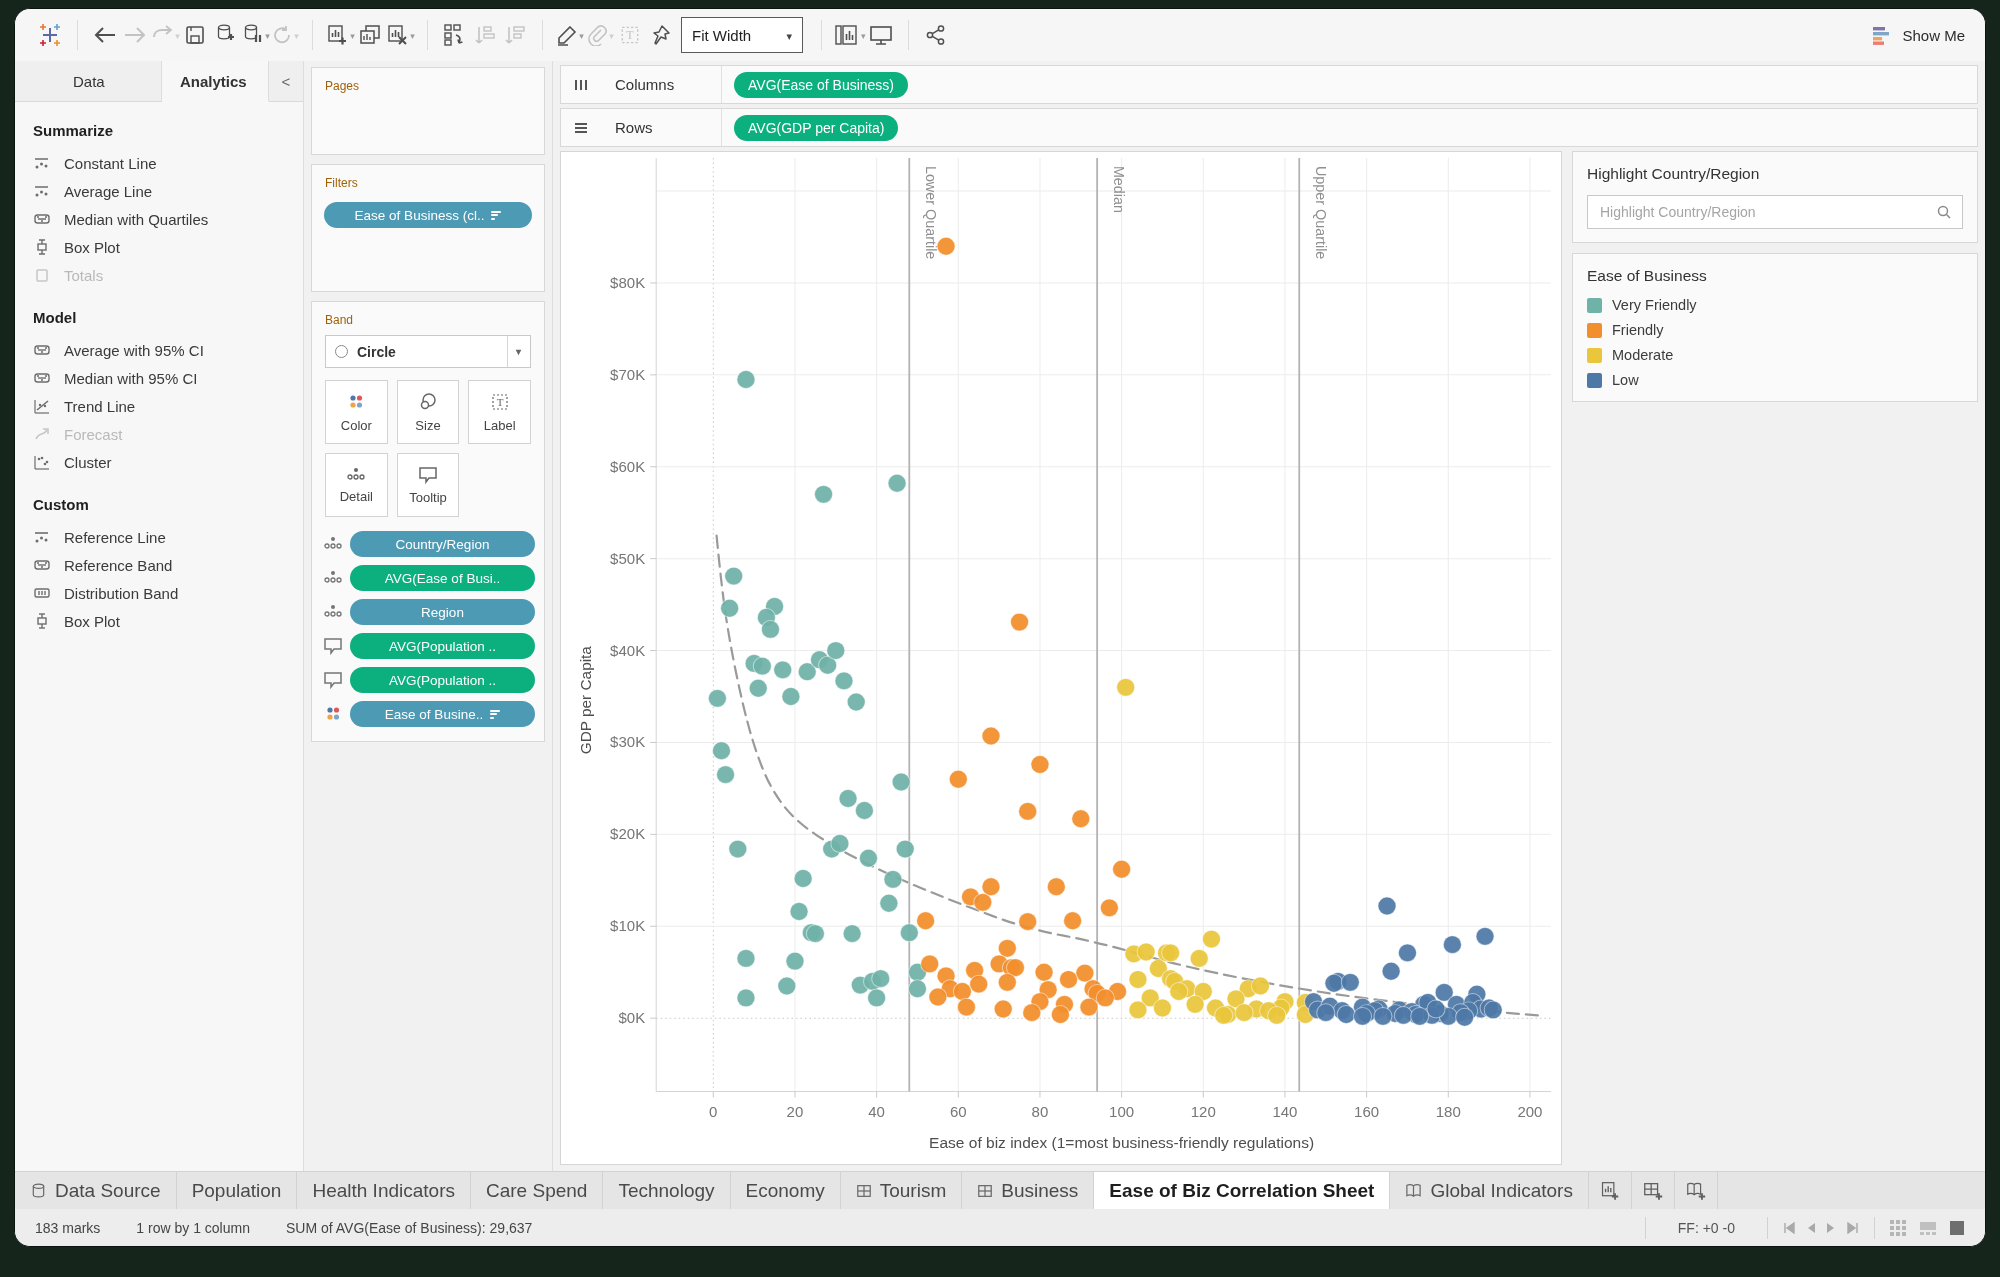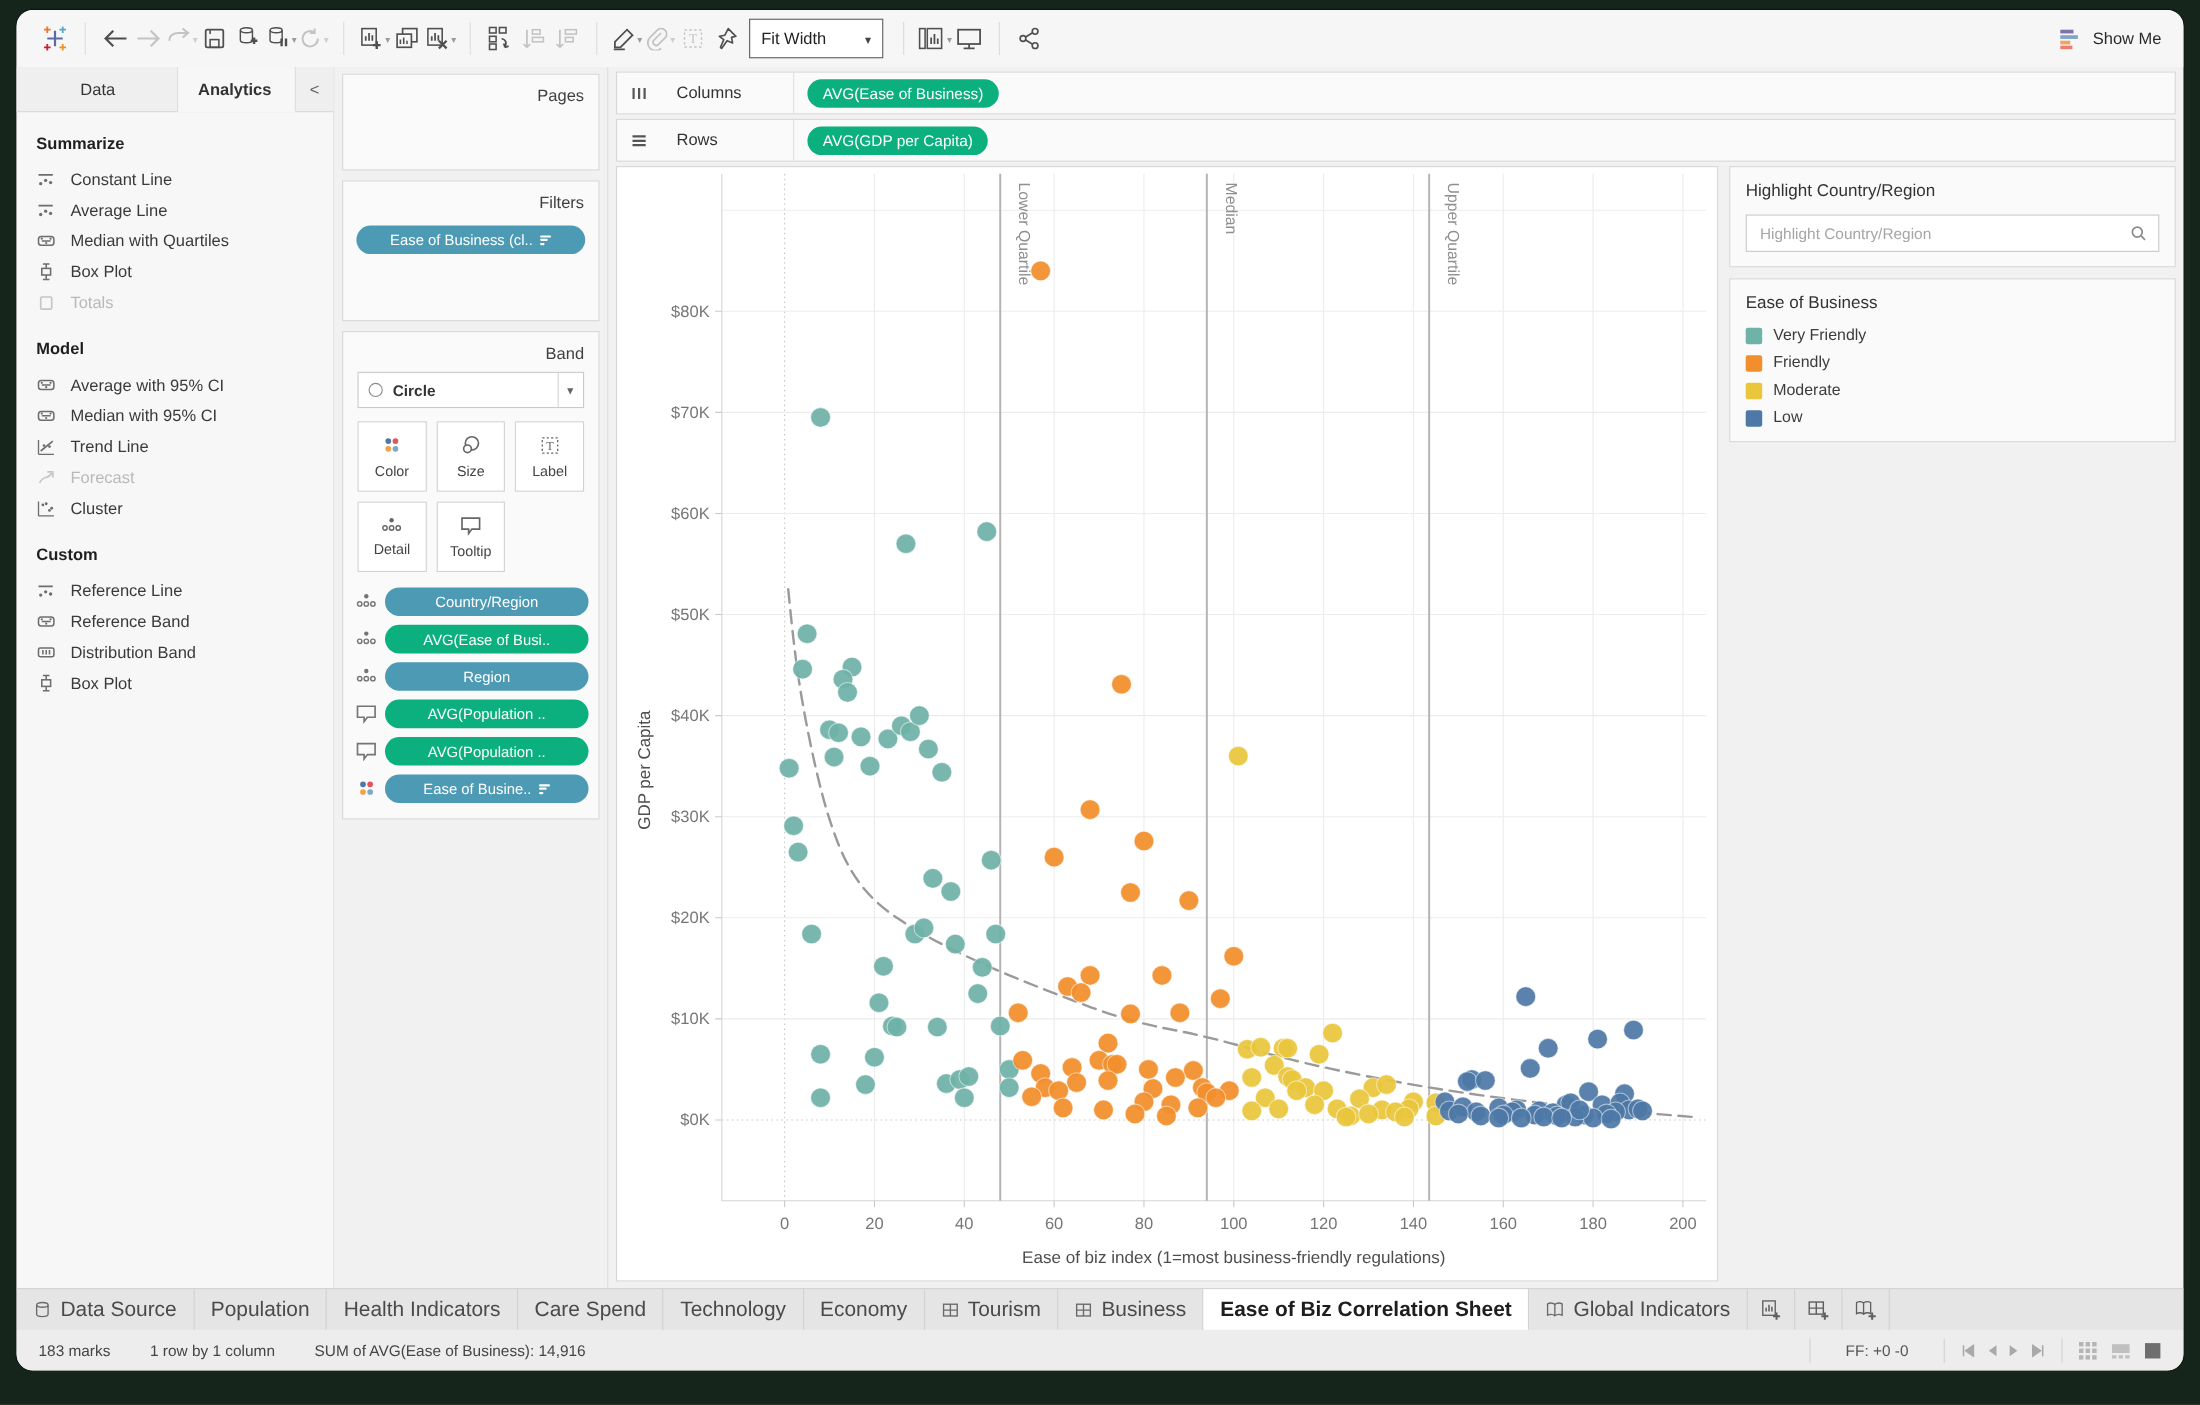--- a/index.html
+++ b/index.html
@@ -25,21 +25,21 @@
   .sb-tab.active{background:#f7f7f7;font-weight:bold;border-bottom:1px solid #f7f7f7;margin-bottom:-1px;}
   .sb-collapse{width:34px;display:flex;align-items:center;justify-content:center;color:#666;font-size:15px;}
   .sb-head{font-weight:bold;font-size:15px;color:#1f1f1f;margin:20px 18px 10px;}
   .sb-item{display:flex;align-items:center;gap:13px;padding:5px 18px;font-size:15px;color:#3a3a3a;}
   .sb-item.dis{color:#b9b9b9;}
   .sb-item svg{flex:0 0 auto;color:#6d6d6d;}
   .sb-item.dis svg{color:#c6c6c6;}
   
   .shelfpane{width:234px;background:#f1f1f1;border-right:1px solid #dddddd;padding:6px 7px;display:flex;flex-direction:column;gap:9px;}
   .card{background:#fafafa;border:1px solid #d8d8d8;}
-  .card-title{font-size:15px;color:#404040;padding:11px 13px 6px;text-align:right;}
+  .card-title{font-size:12px;color:#a16207;padding:11px 13px 6px;}
   .card.pages{height:86px;}
   .card.filters{height:126px;}
   .card.marks{flex:0 0 auto;padding-bottom:14px;}
   .pill{height:26px;border-radius:14px;color:#fff;font-size:13.5px;display:flex;align-items:center;
     justify-content:center;gap:7px;padding:0 10px;white-space:nowrap;overflow:hidden;}
   .pill.dim{background:#4d9ab5;}
   .pill.meas{background:#0cb07e;}
   .filters .pill{margin:6px 12px 0;}
   .marktype{border:1px solid #c9c9c9;background:#fff;height:31px;display:flex;align-items:center;
     margin:2px 13px 0;padding:0 9px;font-size:14px;color:#333;gap:9px;font-weight:bold;}
@@ -954,21 +954,21 @@
           <use href="#i-book" x="1" y="1" width="18" height="18"></use>
           <path d="M15 18 h7 M18.5 14.5 v7" stroke="currentColor" stroke-width="2"></path>
         </svg>
       </div>
   </div>
 
   <div class="statusbar">
     <div class="st-left">
       <span>183 marks</span>
       <span>1 row by 1 column</span>
-      <span>SUM of AVG(Ease of Business): 14,916</span>
+      <span>SUM of AVG(Ease of Business): 29,637</span>
     </div>
     <div class="st-right">
       <div class="st-sep"></div>
       <span style="margin:0 18px;">FF: +0 -0</span>
       <div class="st-sep"></div>
       <div class="nav-ic">
         <svg width="14" height="12" viewBox="0 0 14 12">
             <path d="M3 1 v10 M12 1 L5 6 L12 11 Z" fill="currentColor" stroke="currentColor" stroke-width="1.4"></path>
           </svg>
         <svg width="10" height="12" viewBox="0 0 10 12">

